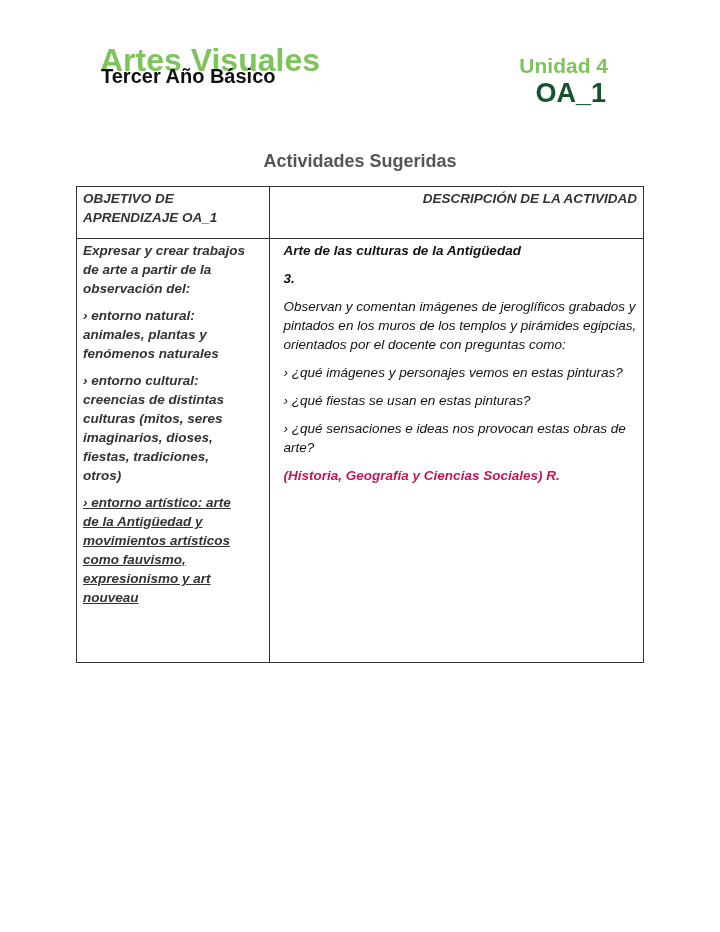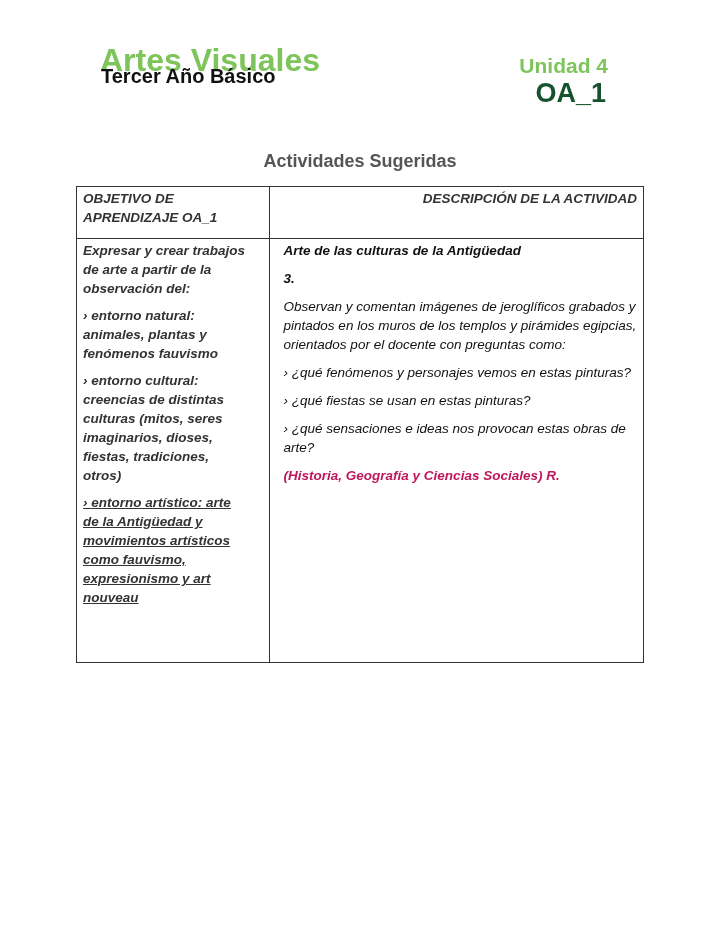--- a/index.html
+++ b/index.html
@@ -40,28 +40,28 @@
     <td class="col-left">
       <div class="hdr">OBJETIVO DE APRENDIZAJE OA_1</div>
     </td>
     <td class="col-right">
       <div class="hdr hdr-center">DESCRIPCIÓN DE LA ACTIVIDAD</div>
     </td>
   </tr>
   <tr class="body-row">
     <td class="col-left left">
       <p>Expresar y crear trabajos de arte a partir de la observación del:</p>
-      <p>› entorno natural: animales, plantas y fenómenos fauvismo</p>
+      <p>› entorno natural: animales, plantas y fenómenos naturales</p>
       <p>› entorno cultural: creencias de distintas culturas (mitos, seres imaginarios, dioses, fiestas, tradiciones, otros)</p>
       <p class="underlined"><span>› entorno artístico: arte de la Antigüedad y movimientos artísticos como fauvismo, expresionismo y art nouveau</span></p>
     </td>
     <td class="col-right right">
       <p class="bold">Arte de las culturas de la Antigüedad</p>
       <p class="bold">3.</p>
       <p>Observan y comentan imágenes de jeroglíficos grabados y pintados en los muros de los templos y pirámides egipcias, orientados por el docente con preguntas como:</p>
-      <p>› ¿qué fenómenos y personajes vemos en estas pinturas?</p>
+      <p>› ¿qué imágenes y personajes vemos en estas pinturas?</p>
       <p>› ¿qué fiestas se usan en estas pinturas?</p>
       <p>› ¿qué sensaciones e ideas nos provocan estas obras de arte?</p>
       <p class="green">(Historia, Geografía y Ciencias Sociales) R.</p>
     </td>
   </tr>
 </tbody>
   </table>
 
 </body></html>

